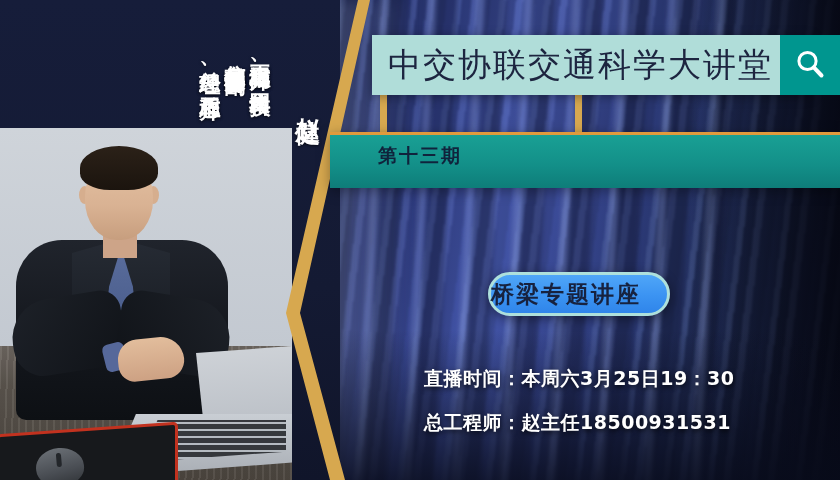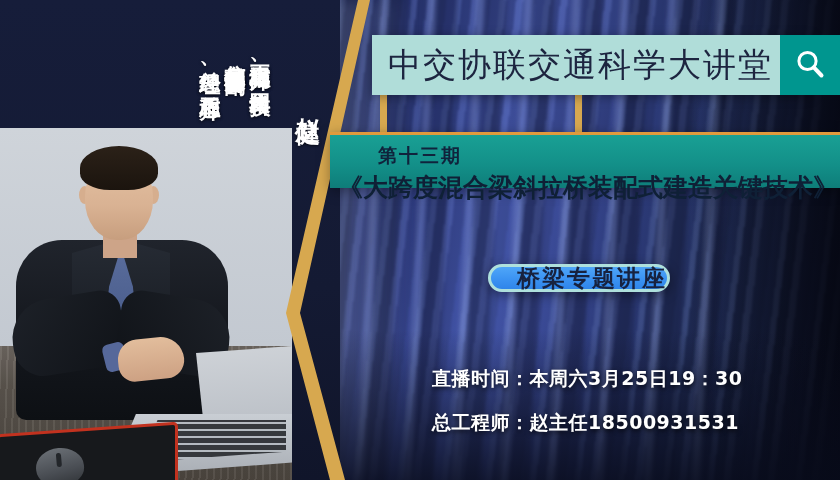--- a/index.html
+++ b/index.html
@@ -232,38 +232,37 @@
     white-space:nowrap;
   }
   .sub-line2{
     position:absolute; left:8px; top:36px;
     font-size:25px; color:#0f2036; font-weight:700; letter-spacing:0px;
     white-space:nowrap;
   }
 
   
   .pill{
-    position:absolute; left:488px; top:264px; width:182px; height:28px;
+    position:absolute; left:488px; top:272px; width:182px; height:44px;
     border-radius:24px;
     background:linear-gradient(180deg,#4fa6f8 0%,#3b93f2 55%,#2f85ea 100%);
     border:3px solid #aee0dc;
-    display:flex; align-items:center; justify-content:flex-end;
+    display:flex; align-items:center; justify-content:flex-start;
     box-shadow:0 3px 12px rgba(0,0,0,.42);
   }
   .pill-text{
     font-size:23px; color:#17223f; font-weight:700; letter-spacing:2px;
     white-space:nowrap;
   }
 
   
   .info{
     position:absolute; color:#ffffff; font-weight:700;
     font-size:19px; letter-spacing:.5px; white-space:nowrap;
     text-shadow:0 2px 5px rgba(0,0,0,.75);
-    margin-left:8px;
   }
   .info-1{ left:424px; top:366px; }
   .info-2{ left:424px; top:410px; }
 </style>
 </head>
 <body>
 
 <div id="poster">
 
   <div class="right-bg">
@@ -316,21 +315,20 @@
     <div class="title-search">
       <svg width="34" height="34" viewBox="0 0 34 34">
         <circle cx="14.5" cy="13" r="8.6" fill="none" stroke="#ffffff" stroke-width="3"></circle>
         <line x1="20.8" y1="19.4" x2="28.5" y2="27.5" stroke="#ffffff" stroke-width="4" stroke-linecap="round"></line>
       </svg>
     </div>
   </div>
 
   <div class="subtitle-band">
     <div class="sub-line1">第十三期</div>
-    <div class="sub-line2">《大跨度混合梁斜拉桥装配式建造关键技术》</div>
   </div>
 
   <div class="pill">
     <span class="pill-text">桥梁专题讲座</span>
   </div>
 
   <div class="info info-1">直播时间：本周六3月25日19：30</div>
   <div class="info info-2">总工程师：赵主任18500931531</div>
 
 </div>

